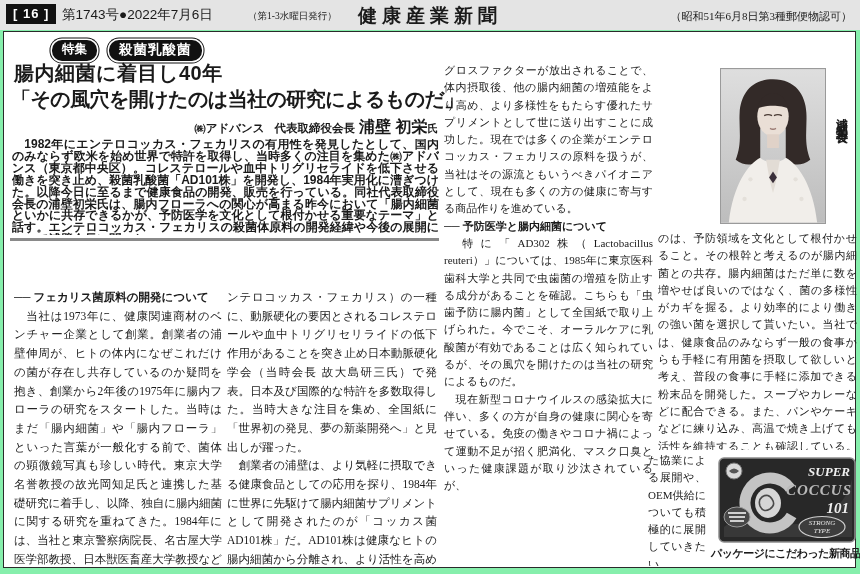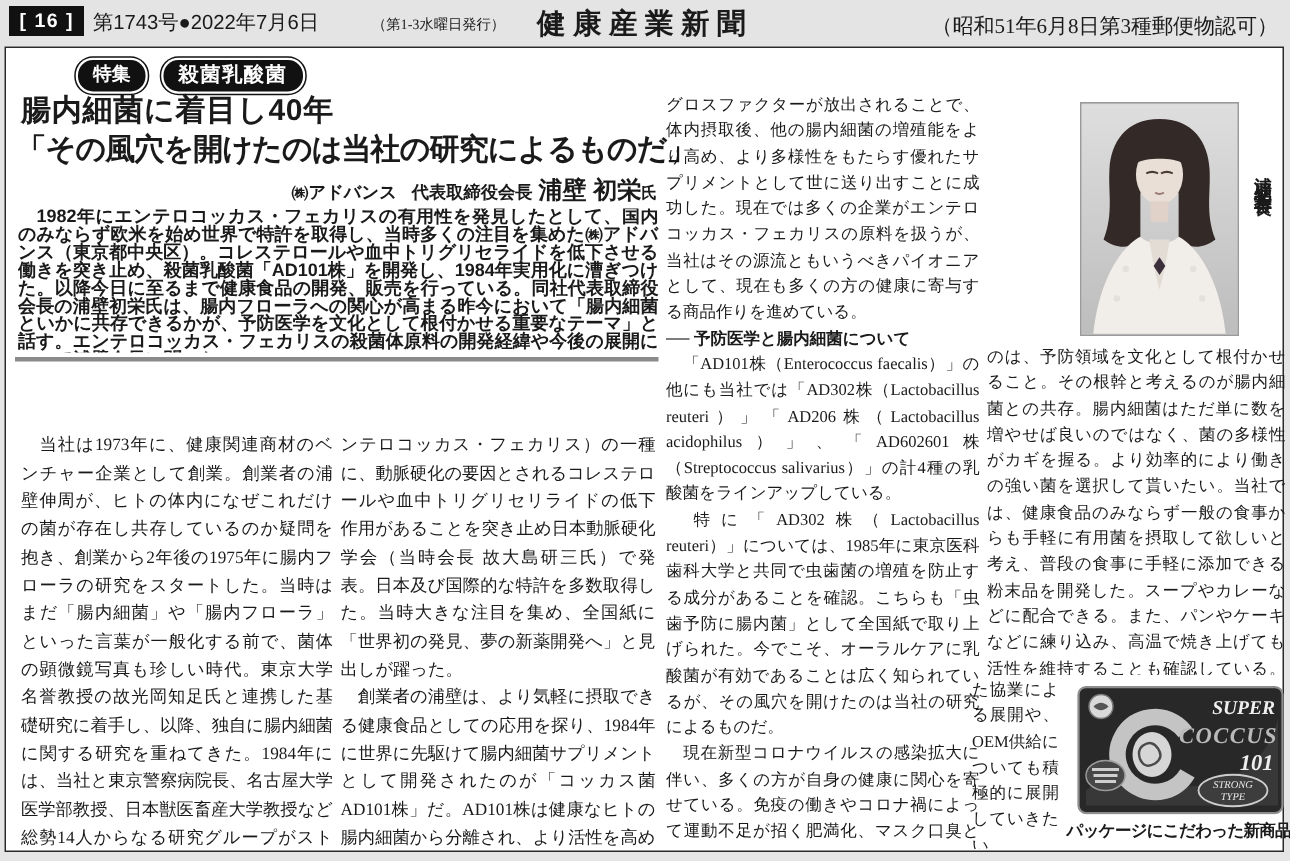--- a/index.html
+++ b/index.html
@@ -1,18 +1,18 @@
 <!DOCTYPE html>
 <html lang="ja"><head>
 <meta charset="utf-8">
 <style>
   * { box-sizing: border-box; }
   html,body { margin:0; padding:0; background:#ffffff; }
   .page {
-    position:relative; width:860px; height:574px; background:#e5e5e5;
+    position:relative; width:860px; height:574px; background:#86efac;
     font-family:"Liberation Serif", serif; color:#1a1a1a; overflow:hidden;
   }
 
   
   .masthead {
     position:absolute; left:0; top:0; width:860px; height:30px;
     background:#e4e4e4;
   }
   .pagenum {
     position:absolute; left:6px; top:4px; background:#111; color:#fff;
@@ -21,21 +21,21 @@
   }
   .issue {
     position:absolute; left:62px; top:6px;
     font-family:"Liberation Sans", sans-serif; font-weight:normal; font-size:13.5px;
   }
   .issue-note { position:absolute; left:248px; top:10px; font-size:9.5px; }
   .paper-name {
     position:absolute; left:0; top:3px; width:860px; text-align:center;
     font-weight:bold; font-size:19px; letter-spacing:5px;
   }
-  .postal-note { position:absolute; right:8px; top:9px; font-size:14px; }
+  .postal-note { position:absolute; right:8px; top:9px; font-size:11px; }
 
   
   .frame {
     position:absolute; left:3px; top:31px; width:853px; height:537px;
     border:1.5px solid #2a2a2a; background:#fff;
   }
 
   
   .feature-badges {
     position:absolute; left:16px; top:40px; display:flex; gap:12px;
@@ -145,32 +145,32 @@
 
   <div class="kicker">腸内細菌に着目し40年</div>
   <div class="headline">「その風穴を開けたのは当社の研究によるものだ」</div>
   <div class="byline">
     <span>㈱アドバンス</span><span class="sep"></span><span>代表取締役会長</span><span class="name">浦壁 初栄</span><span class="hon">氏</span>
   </div>
   <div class="lead">　1982年にエンテロコッカス・フェカリスの有用性を発見したとして、国内のみならず欧米を始め世界で特許を取得し、当時多くの注目を集めた㈱アドバンス（東京都中央区）。コレステロールや血中トリグリセライドを低下させる働きを突き止め、殺菌乳酸菌「AD101株」を開発し、1984年実用化に漕ぎつけた。以降今日に至るまで健康食品の開発、販売を行っている。同社代表取締役会長の浦壁初栄氏は、腸内フローラへの関心が高まる昨今において「腸内細菌といかに共存できるかが、予防医学を文化として根付かせる重要なテーマ」と話す。エンテロコッカス・フェカリスの殺菌体原料の開発経緯や今後の展開について浦壁会長に聞いた。</div>
   <div class="lead-rule"></div>
 
   <div class="col col1">
+    <div class="col-heading">── フェカリス菌原料の開発について</div>
     <p>　当社は1973年に、健康関連商材のベンチャー企業として創業。創業者の浦壁伸周が、ヒトの体内になぜこれだけの菌が存在し共存しているのか疑問を抱き、創業から2年後の1975年に腸内フローラの研究をスタートした。当時はまだ「腸内細菌」や「腸内フローラ」といった言葉が一般化する前で、菌体の顕微鏡写真も珍しい時代。東京大学名誉教授の故光岡知足氏と連携した基礎研究に着手し、以降、独自に腸内細菌に関する研究を重ねてきた。1984年には、当社と東京警察病院長、名古屋大学医学部教授、日本獣医畜産大学教授など総勢14人からなる研究グループがストレプトコッカス・フェカリス（現エ</p>
   </div>
 
   <div class="col col2">
     <p>ンテロコッカス・フェカリス）の一種に、動脈硬化の要因とされるコレステロールや血中トリグリセリライドの低下作用があることを突き止め日本動脈硬化学会（当時会長 故大島研三氏）で発表。日本及び国際的な特許を多数取得した。当時大きな注目を集め、全国紙に「世界初の発見、夢の新薬開発へ」と見出しが躍った。</p>
     <p>　創業者の浦壁は、より気軽に摂取できる健康食品としての応用を探り、1984年に世界に先駆けて腸内細菌サプリメントとして開発されたのが「コッカス菌AD101株」だ。AD101株は健康なヒトの腸内細菌から分離され、より活性を高める為に特殊熱水処理を行った死菌体。加熱処理によってヒートショックプロテインなどの</p>
   </div>
 
   <div class="col col3">
     <p>グロスファクターが放出されることで、体内摂取後、他の腸内細菌の増殖能をより高め、より多様性をもたらす優れたサプリメントとして世に送り出すことに成功した。現在では多くの企業がエンテロコッカス・フェカリスの原料を扱うが、当社はその源流ともいうべきパイオニアとして、現在も多くの方の健康に寄与する商品作りを進めている。</p>
     <div class="col-heading">── 予防医学と腸内細菌について</div>
-    <p>　「AD101株（Enterococcus faecalis）」の他にも当社では「AD302株（Lactobacillus reuteri）」「AD206株（Lactobacillus acidophilus）」、「AD602601株（Streptococcus salivarius）」の計4種の乳酸菌をラインアップしている。</p>
     <p>　特に「AD302株（Lactobacillus reuteri）」については、1985年に東京医科歯科大学と共同で虫歯菌の増殖を防止する成分があることを確認。こちらも「虫歯予防に腸内菌」として全国紙で取り上げられた。今でこそ、オーラルケアに乳酸菌が有効であることは広く知られているが、その風穴を開けたのは当社の研究によるものだ。</p>
     <p>　現在新型コロナウイルスの感染拡大に伴い、多くの方が自身の健康に関心を寄せている。免疫の働きやコロナ禍によって運動不足が招く肥満化、マスク口臭といった健康課題が取り沙汰されているが、</p>
   </div>
 
 
   <div class="photo">
     <svg viewBox="0 0 106 156">
       <defs>
         <linearGradient id="bg" x1="0" y1="0" x2="0" y2="1">
           <stop offset="0" stop-color="#dedede"></stop>

